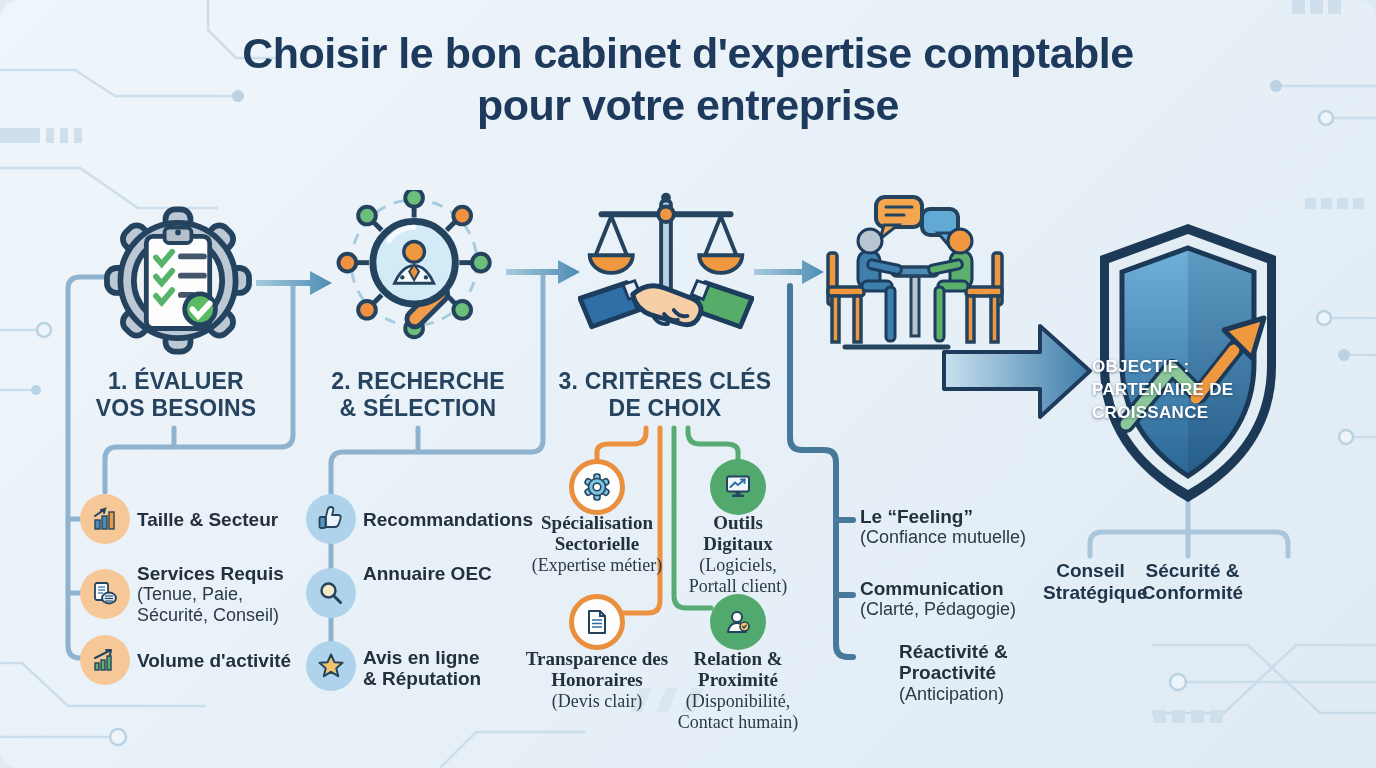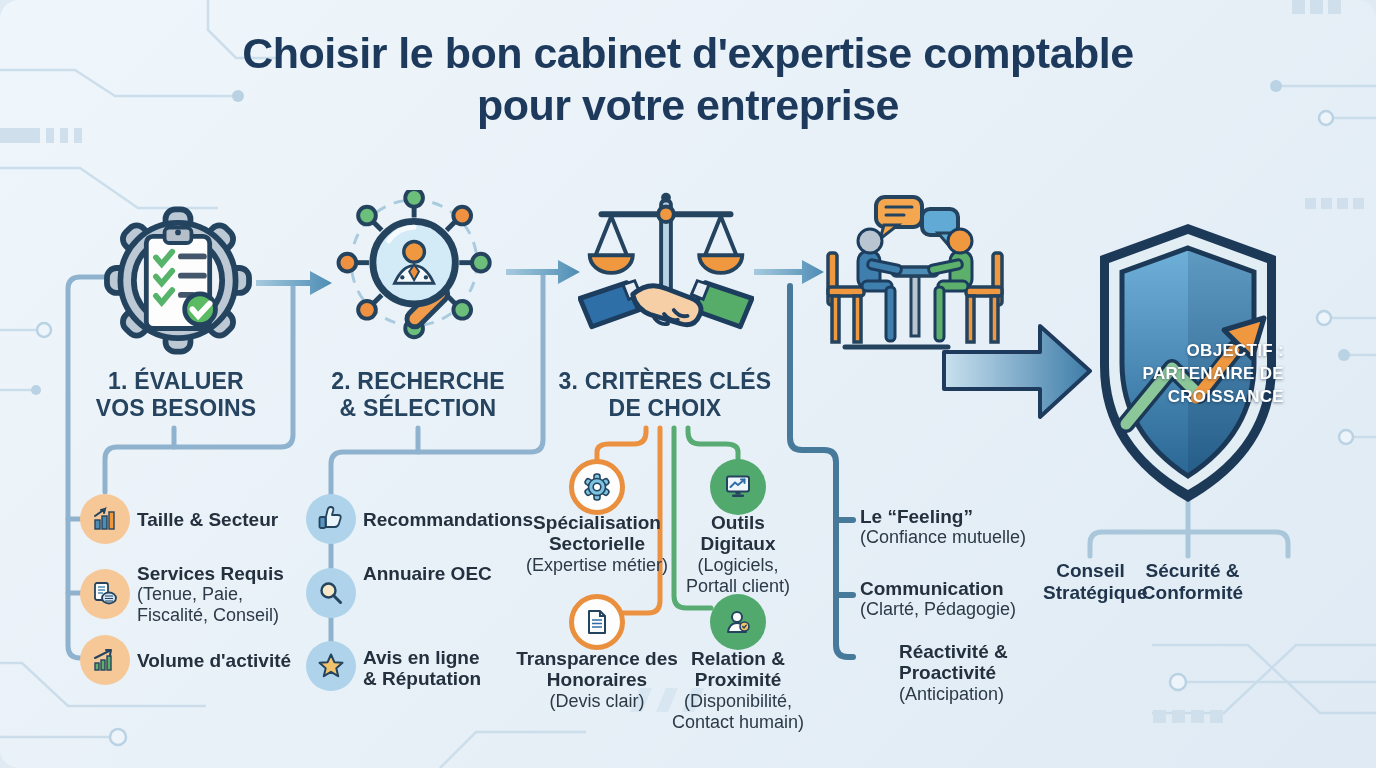--- a/index.html
+++ b/index.html
@@ -8,27 +8,27 @@
     font-family:"Liberation Sans",sans-serif;color:#24303e;border-radius:19px;}
   .abs{position:absolute;}
   svg{display:block;}
   .layer{position:absolute;left:0;top:0;width:1376px;height:768px;}
   .title{position:absolute;top:28px;left:0;width:100%;text-align:center;
     font-weight:800;font-size:43px;line-height:1.2;color:#1d3a5c;letter-spacing:-0.5px;}
   .step-label{position:absolute;width:240px;text-align:center;font-weight:800;
     font-size:23px;line-height:1.18;color:#26445f;letter-spacing:.2px;}
   .item-title{font-weight:700;font-size:19px;line-height:1.13;color:#24303e;}
   .item-sub{font-size:18px;line-height:1.16;color:#2c3947;}
-  .tcenter{text-align:center;}
+  .tcenter{text-align:center;font-family:Liberation Serif, serif;}
   .circle-icon{position:absolute;border-radius:50%;display:flex;align-items:center;justify-content:center;box-sizing:border-box;}
   .c-orange{width:50px;height:50px;background:#f6c897;}
   .c-blue{width:50px;height:50px;background:#aed3ea;}
   .c-oring{width:56px;height:56px;background:#fdfdfd;border:5px solid #e98f3e;}
   .c-green{width:56px;height:56px;background:#51a96e;}
-  .shield-text{position:absolute;left:1092px;top:340px;width:192px;text-align:right;
+  .shield-text{position:absolute;left:1092px;top:356px;width:192px;text-align:left;
     color:#ffffff;font-weight:800;font-size:17px;line-height:1.35;letter-spacing:.3px;
     text-shadow:0 1px 3px rgba(16,40,66,.55);}
   .outcome{position:absolute;text-align:center;font-weight:700;font-size:19px;line-height:1.15;color:#20354c;}
 </style>
 </head>
 <body>
 
 <div class="canvas">
 
   <svg class="layer" viewBox="0 0 1376 768">
@@ -318,21 +318,21 @@
   <div class="circle-icon c-orange" style="left:80px;top:569px">
     <svg width="26" height="26" viewBox="0 0 26 26">
         <rect x="3" y="2" width="13" height="17" rx="2" fill="#fdfdfd" stroke="#24435f" stroke-width="1.8"></rect>
         <path d="M6,6 h7 M6,9 h7 M6,12 h5" stroke="#4d8cb4" stroke-width="1.4"></path>
         <ellipse cx="17" cy="17" rx="7" ry="5.5" fill="#cfe3f2" stroke="#24435f" stroke-width="1.8"></ellipse>
         <path d="M13,15 h8 M13,17.5 h8 M13,20 h8" stroke="#24435f" stroke-width="1.1"></path>
       </svg>
   </div>
   <div class="abs" style="left:137px;top:563px;width:168px">
     <div class="item-title">Services Requis</div>
-    <div class="item-sub">(Tenue, Paie, Fiscalité, Conseil)</div>
+    <div class="item-sub">(Tenue, Paie, Sécurité, Conseil)</div>
   </div>
 
   <div class="circle-icon c-orange" style="left:80px;top:635px">
     <svg width="26" height="26" viewBox="0 0 26 26">
         <path d="M3,11 L19,3 m0,0 l-5,0 m5,0 l-1,5" stroke="#24435f" stroke-width="2" fill="none" stroke-linecap="round"></path>
         <rect x="3" y="16" width="4" height="7" fill="#5cb06c" stroke="#24435f" stroke-width="1.4"></rect>
         <rect x="9" y="13" width="4" height="10" fill="#5cb06c" stroke="#24435f" stroke-width="1.4"></rect>
         <rect x="15" y="9" width="4" height="14" fill="#5cb06c" stroke="#24435f" stroke-width="1.4"></rect>
       </svg>
   </div>

